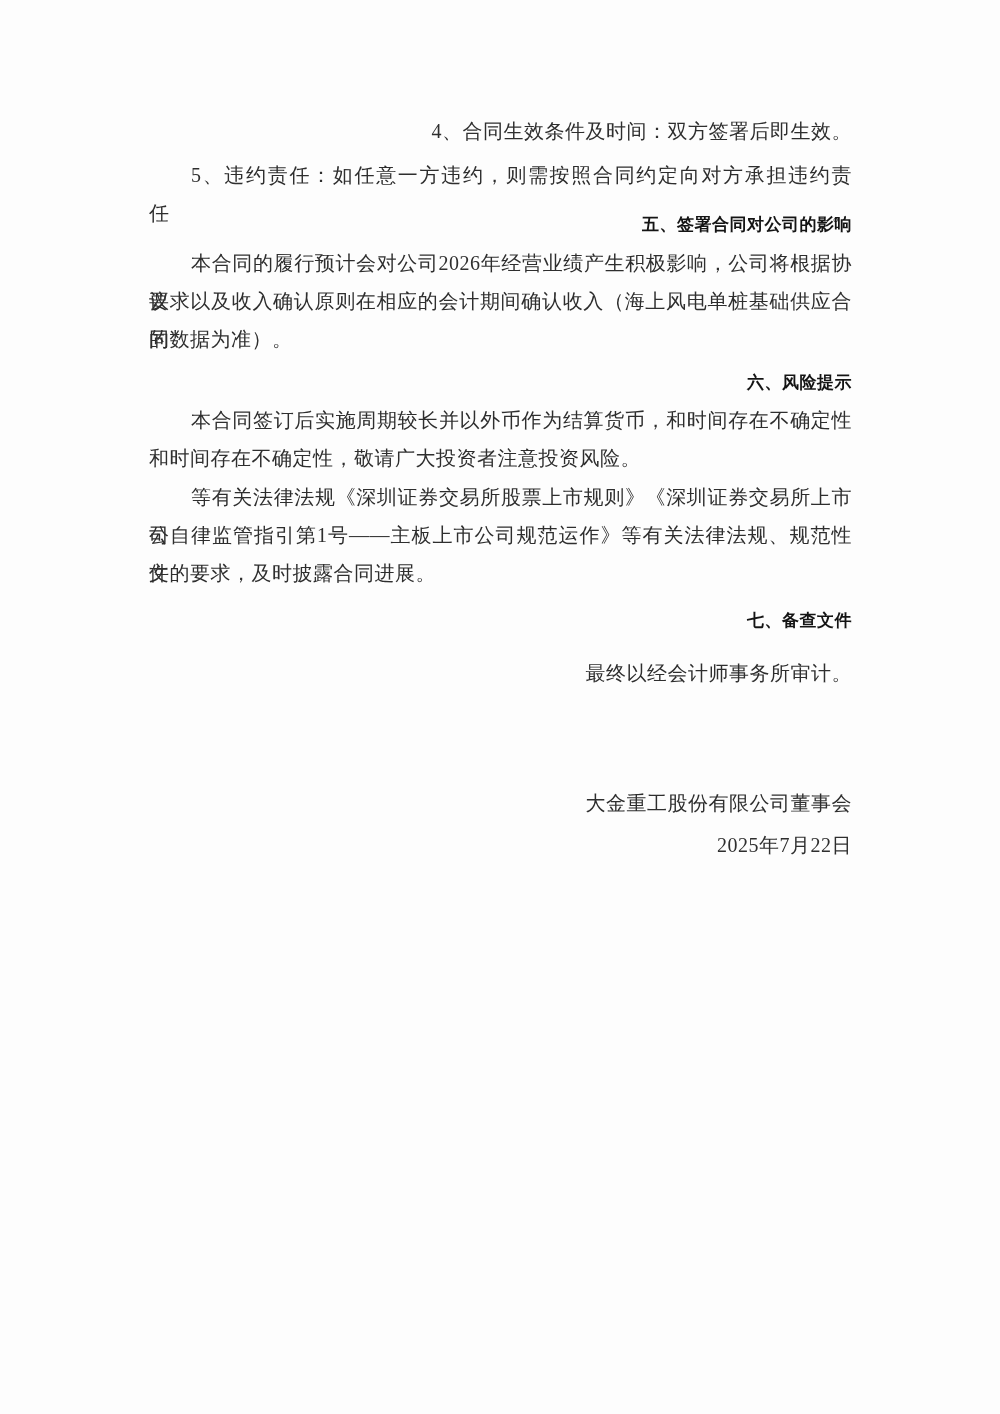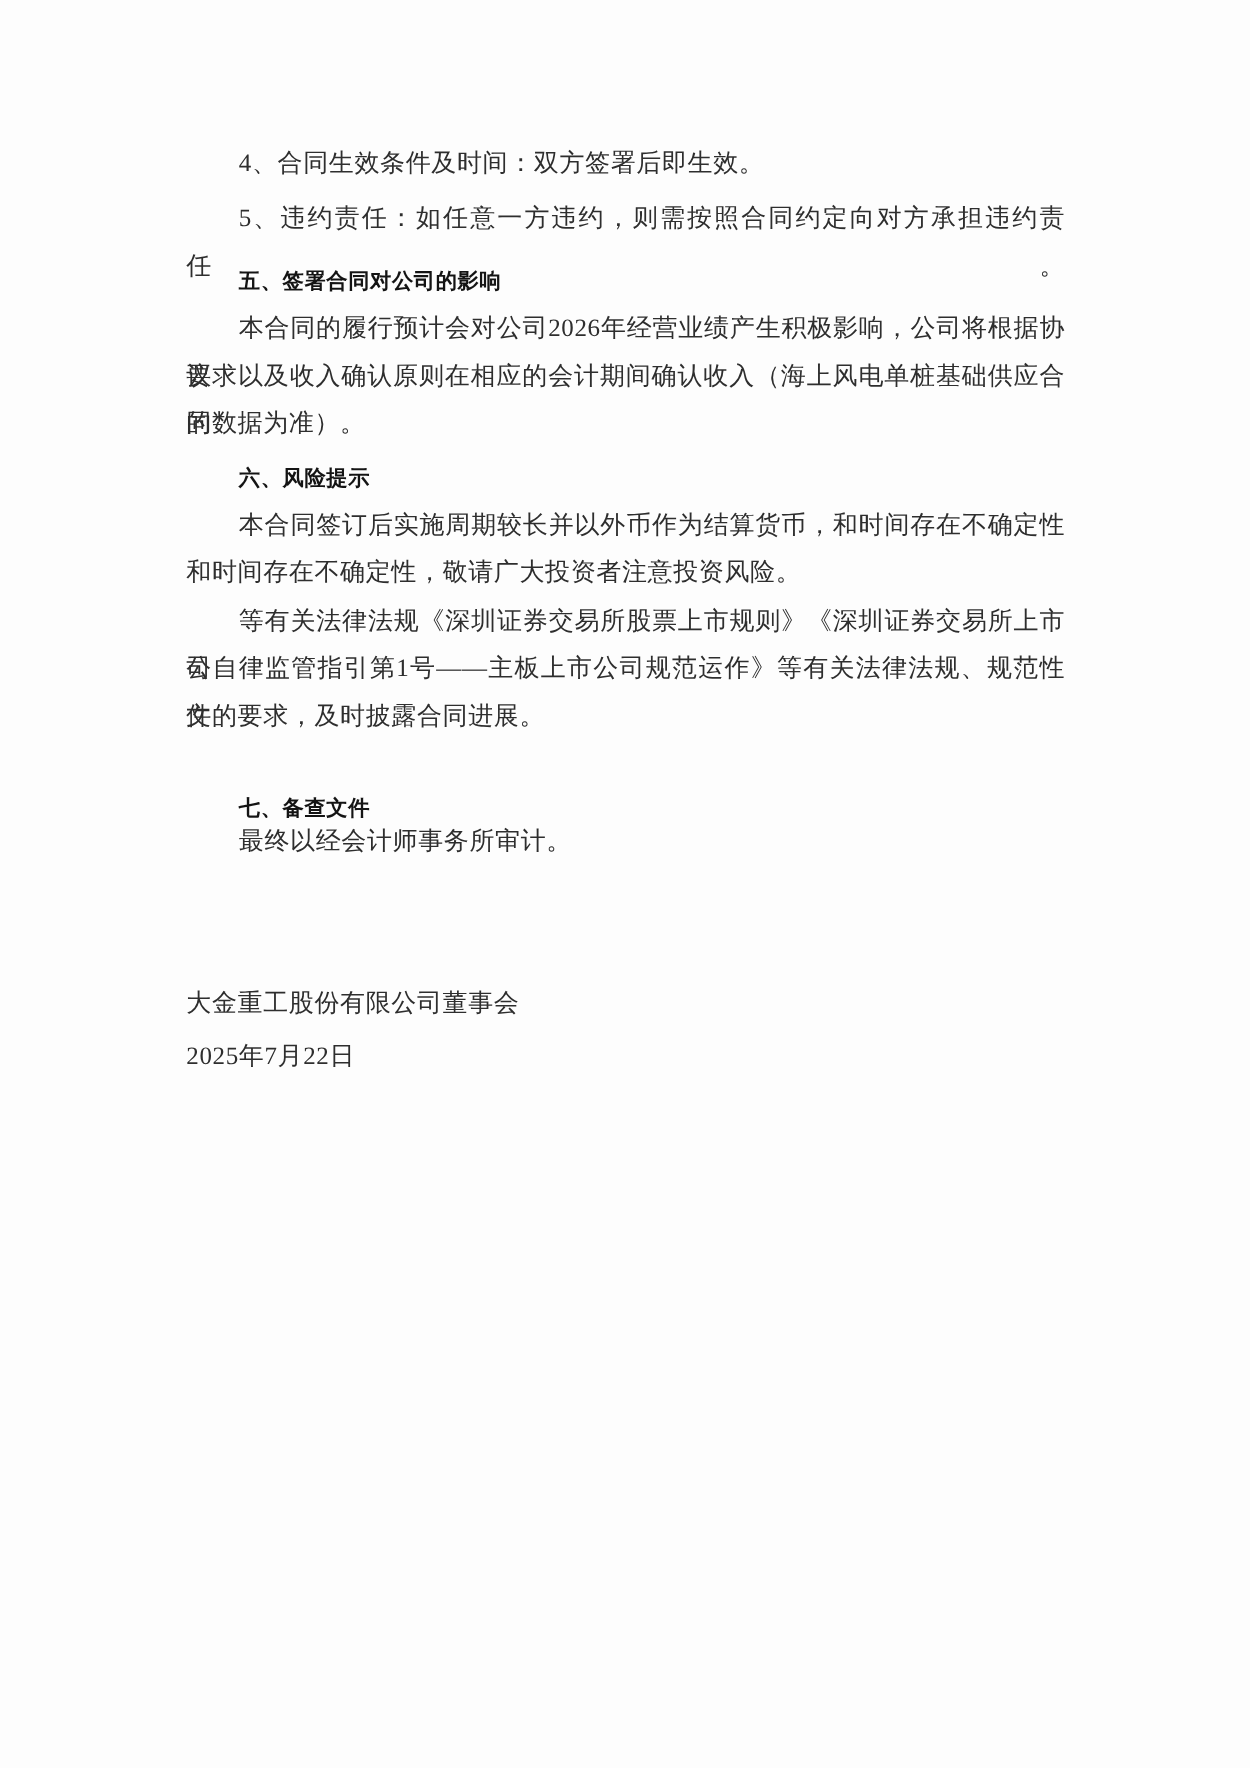--- a/index.html
+++ b/index.html
@@ -28,33 +28,34 @@
   .ln{
     position:absolute;
     left:0;
     width:703px;
     font-size:20px;
     line-height:38px;
     letter-spacing:0.5px;
     white-space:nowrap;
     color:var(--ink);
   }
-  .indent{text-indent:42px;}
+  .indent{text-indent:42px;text-align:right;}
   .fill{
     white-space:normal;
     text-align:justify;
     text-align-last:justify;
     text-justify:inter-character;
   }
   .heading{
     font-weight:bold;
     font-size:17px;
     color:var(--ink-bold);
   }
   .sig{
+    text-align:right;
     padding-right:4px;
   }
 </style>
 </head>
 <body>
 
 <div class="page">
   <div class="content">
 
     <div class="ln indent" style="top:112px">4、合同生效条件及时间：双方签署后即生效。</div>
@@ -69,21 +70,21 @@
 
     <div class="ln indent heading" style="top:364px">六、风险提示</div>
 
     <div class="ln indent fill" style="top:401px">本合同签订后实施周期较长并以外币作为结算货币，和时间存在不确定性</div>
     <div class="ln" style="top:439px">和时间存在不确定性，敬请广大投资者注意投资风险。</div>
 
     <div class="ln indent fill" style="top:478px">等有关法律法规《深圳证券交易所股票上市规则》《深圳证券交易所上市公</div>
     <div class="ln fill" style="top:516px">司自律监管指引第1号——主板上市公司规范运作》等有关法律法规、规范性文</div>
     <div class="ln" style="top:554px">件的要求，及时披露合同进展。</div>
 
-    <div class="ln indent heading" style="top:628px">七、备查文件</div>
+    <div class="ln indent heading" style="top:602px">七、备查文件</div>
 
     <div class="ln indent" style="top:654px">最终以经会计师事务所审计。</div>
 
     <div class="ln sig" style="top:784px">大金重工股份有限公司董事会</div>
     <div class="ln sig" style="top:826px">2025年7月22日</div>
 
   </div>
 </div>
 
 </body></html>

